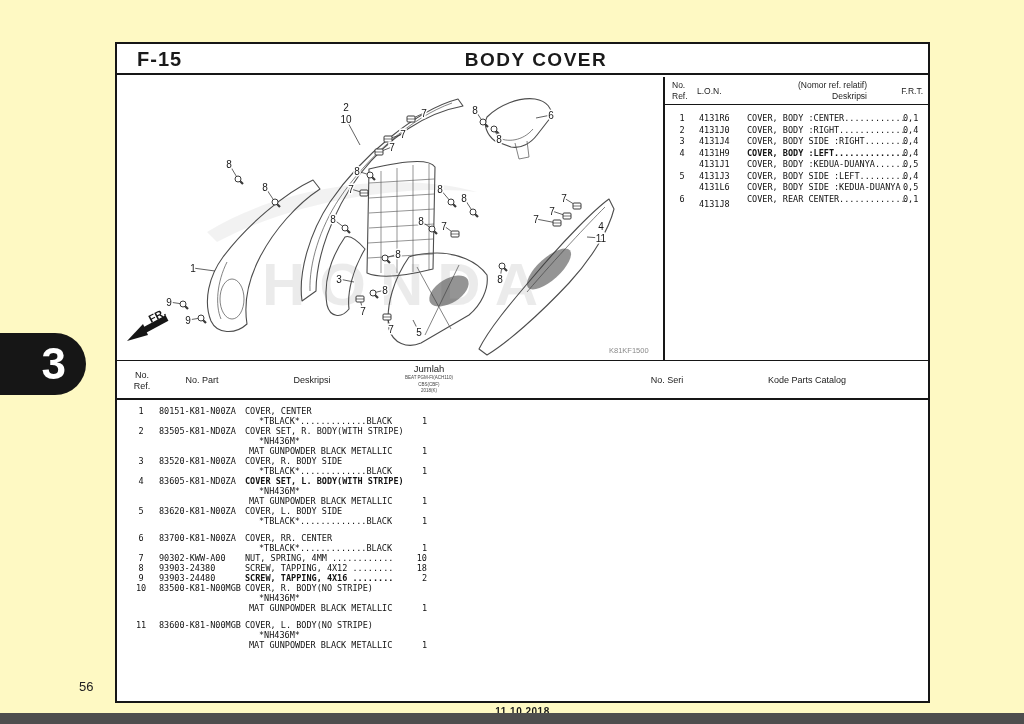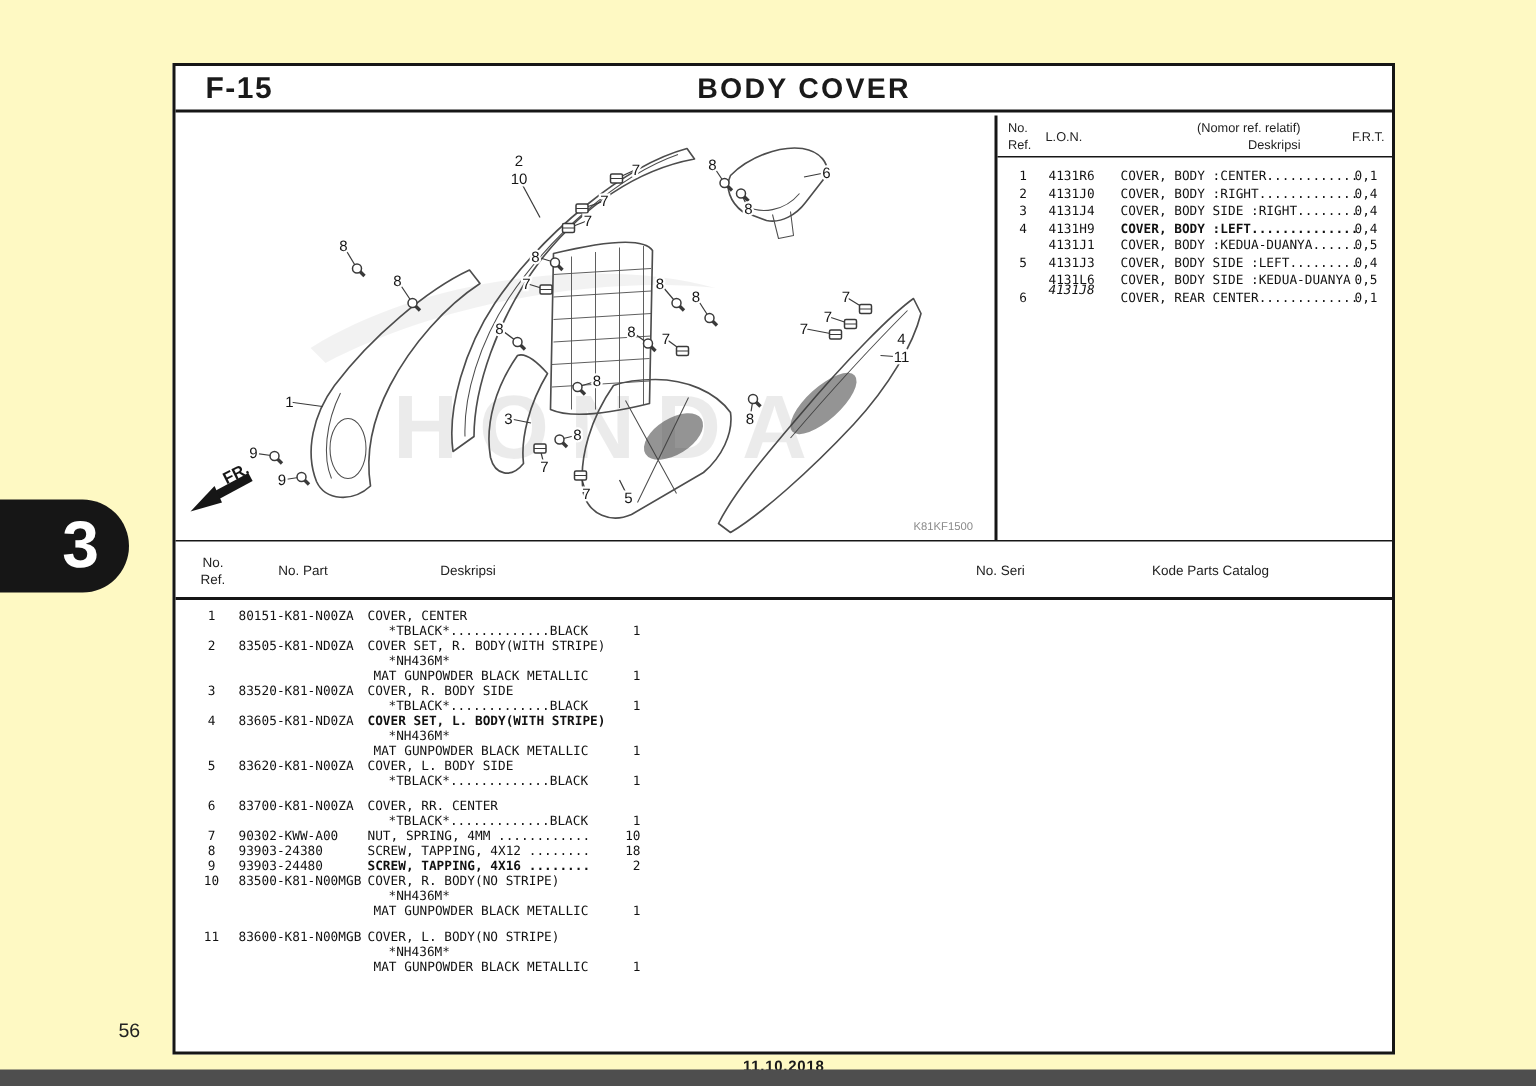--- a/index.html
+++ b/index.html
@@ -268,31 +268,37 @@
           <span style="top: 54px; left: 238px;">0,5</span>
           <span style="top: 65.5px; left: 8px; width: 18px; text-align: center;">5</span>
           <span style="top: 65.5px; left: 34px;">4131J3</span>
           <span style="top: 65.5px; left: 82px;">COVER, BODY SIDE :LEFT.........</span>
           <span style="top: 65.5px; left: 238px;">0,4</span>
           <span style="top: 77px; left: 8px; width: 18px; text-align: center;"></span>
           <span style="top: 77px; left: 34px;">4131L6</span>
           <span style="top: 77px; left: 82px;">COVER, BODY SIDE :KEDUA-DUANYA</span>
           <span style="top: 77px; left: 238px;">0,5</span>
           <span style="top: 88.5px; left: 8px; width: 18px; text-align: center;">6</span>
-          <span style="top: 84px; left: 34px; font-style: italic;">4131J8</span>
+          <span style="top: 94px; left: 34px;">4131J8</span>
           <span style="top: 88.5px; left: 82px;">COVER, REAR CENTER.............</span>
           <span style="top: 88.5px; left: 238px;">0,1</span>
         </div>
     </div>
 
     <div class="parts-header">
       <div class="ph-ref">No.
 Ref.</div>
       <div class="ph-part">No. Part</div>
       <div class="ph-desc">Deskripsi</div>
+      <div class="ph-qty">
+        <div class="t">Jumlah</div>
+        <div class="s">BEAT PGM-FI(ACH110)</div>
+        <div class="s">CBS(CBF)</div>
+        <div class="s">2018(K)</div>
+      </div>
       <div class="ph-seri">No. Seri</div>
       <div class="ph-kode">Kode Parts Catalog</div>
     </div>
 
     <div class="parts-body" id="parts-body">
         <span class="pb-ref" style="top: 6px; left: 10px;">1</span>
         <span style="top: 6px; left: 42px;">80151-K81-N00ZA</span>
         <span style="top: 6px; left: 128px;">COVER, CENTER</span>
         <span style="top: 16px; left: 142px;">*TBLACK*.............BLACK</span>
         <span class="pb-qty" style="top: 16px; left: 280px;">1</span>

